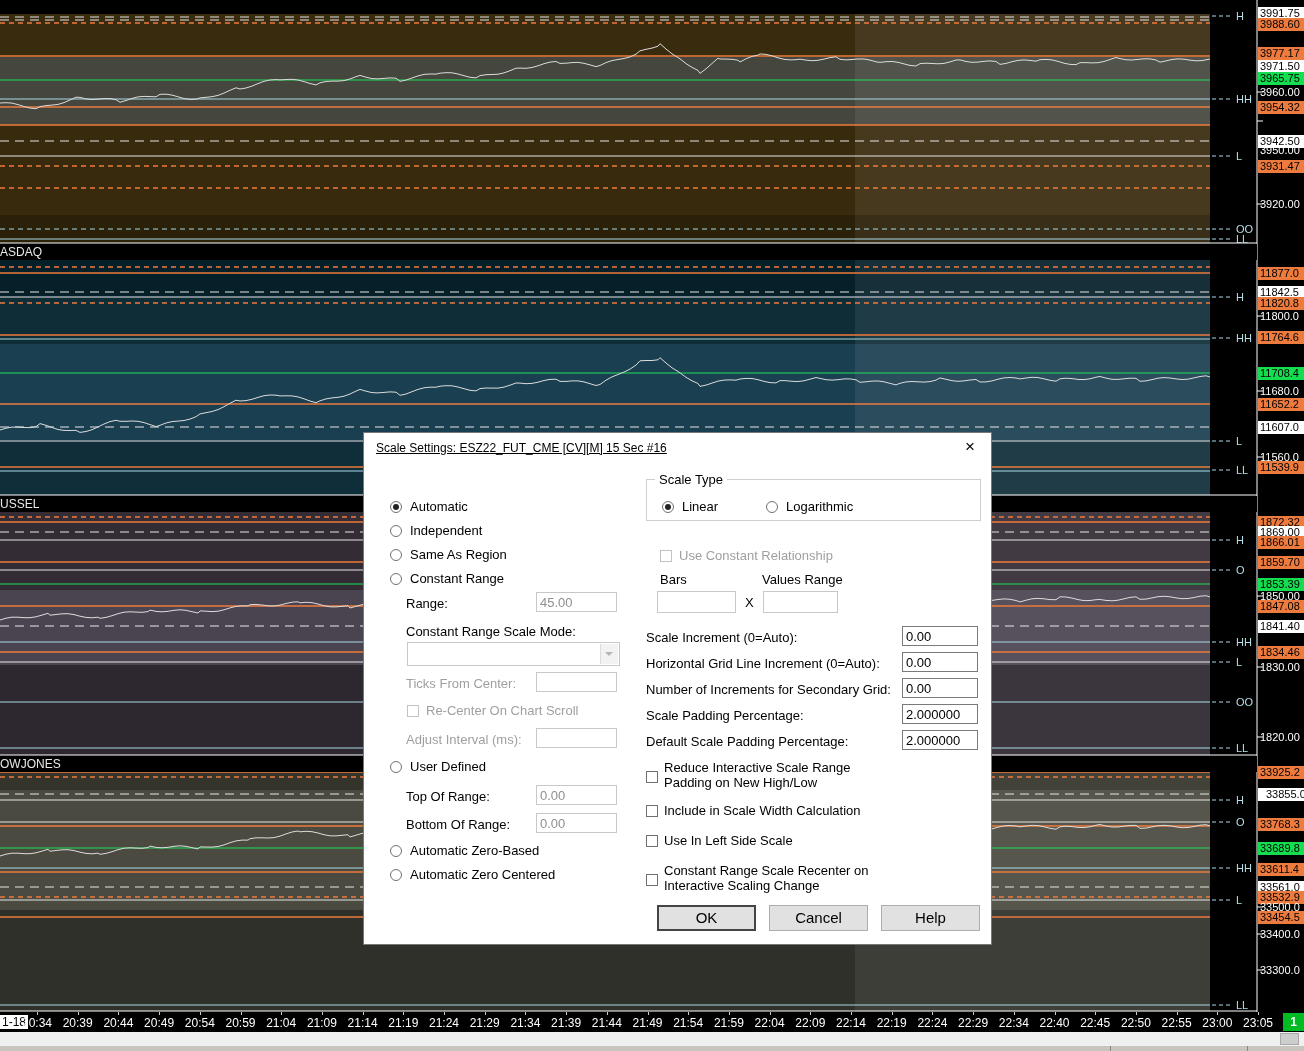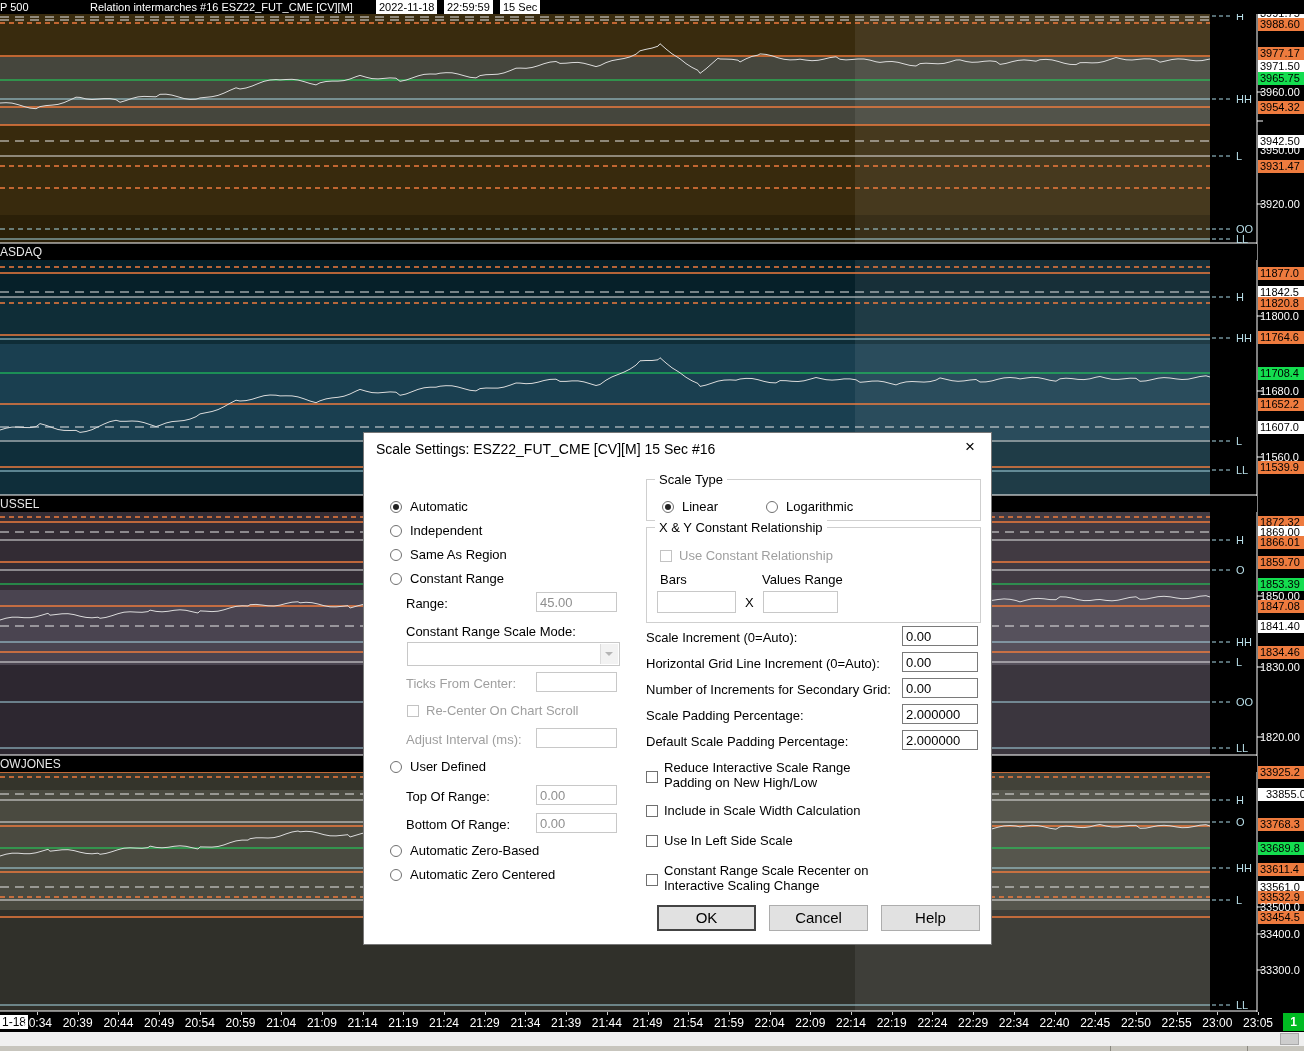--- a/index.html
+++ b/index.html
@@ -27,21 +27,21 @@
   .datebox{position:absolute;left:0;top:3px;background:#fff;color:#000;font-size:12px;padding:0 2px;}
   .badge{position:absolute;right:0;top:1px;width:21px;height:18px;background:#00bb22;color:#fff;
          font-size:12px;font-weight:bold;text-align:center;line-height:18px;}
   .scrollbar{position:absolute;left:0;top:1032px;width:1304px;height:14px;background:#f0f0f0;z-index:2;}
   .scroll-thumb{position:absolute;left:1280px;top:1px;width:19px;height:12px;background:#cdcdcd;border:1px solid #a9a9a9;box-sizing:border-box;}
   .bottom-strip{position:absolute;left:0;top:1046px;width:1304px;height:5px;background:#c7c5bd;z-index:2;}
   .bottom-strip .vsep{position:absolute;top:0;width:1px;height:5px;background:#8a887f;}
   
   .dialog{position:absolute;left:363px;top:432px;width:629px;height:513px;background:#ffffff;
           border:1px solid #777;box-sizing:border-box;z-index:10;font-size:13px;color:#000;}
-  .dlg-title{position:absolute;left:12px;top:8px;font-size:14px;}
+  .dlg-title{position:absolute;left:12px;top:8px;font-size:12px;text-decoration:underline;}
   .dlg-close{position:absolute;right:10px;top:3px;width:22px;height:22px;text-align:center;
              line-height:22px;font-size:17px;color:#000;cursor:default;}
   .group{position:absolute;border:1px solid #cfcfcf;}
   .group .legend{position:absolute;top:-8px;left:8px;background:#fff;padding:0 4px;font-size:13px;}
   .rb{position:absolute;width:12px;height:12px;border:1px solid #707070;border-radius:50%;background:#fff;box-sizing:border-box;}
   .rb.checked::after{content:'';position:absolute;left:2px;top:2px;width:6px;height:6px;border-radius:50%;background:#222;}
   .cb{position:absolute;width:12px;height:12px;border:1px solid #707070;background:#fff;box-sizing:border-box;}
   .cb.disabled{border-color:#c3c3c3;}
   .dlbl{position:absolute;white-space:nowrap;}
   .dlbl.disabled{color:#9f9f9f;}
@@ -54,27 +54,20 @@
   .btn{position:absolute;width:99px;height:26px;background:#e1e1e1;border:1px solid #adadad;
        text-align:center;line-height:24px;font-size:15px;box-sizing:border-box;}
   .btn.default{border:2px solid #444;line-height:22px;}
   .wrap2{white-space:normal;line-height:15px;}
 </style>
 </head>
 <body>
 
 <div class="screen">
 
-  <div class="titlebar">
-    <span class="regionlabel">P 500</span>
-    <span class="charttitle">Relation intermarches #16 ESZ22_FUT_CME [CV][M]</span>
-    <span class="tbox" style="left:376px">2022-11-18</span>
-    <span class="tbox" style="left:444px">22:59:59</span>
-    <span class="tbox" style="left:500px">15 Sec</span>
-  </div>
 
   <svg id="chart-canvas" width="1304" height="1032">
       <rect x="0" y="14" width="1210" height="43" fill="#392b0e"></rect>
       <rect x="0" y="57" width="1210" height="68" fill="#45463d"></rect>
       <rect x="0" y="125" width="1210" height="90" fill="#382a0d"></rect>
       <rect x="0" y="215" width="1210" height="28" fill="#2b2008"></rect>
       <rect x="0" y="260" width="1210" height="37" fill="#062029"></rect>
       <rect x="0" y="297" width="1210" height="47" fill="#0f2d37"></rect>
       <rect x="0" y="344" width="1210" height="96" fill="#1a3f50"></rect>
       <rect x="0" y="440" width="1210" height="55" fill="#0f2e3a"></rect>
@@ -371,23 +364,20 @@
     <span class="dlbl" style="left:46px;top:434px">Automatic Zero Centered</span>
 
     <div class="group" style="left:282px;top:46px;width:333px;height:40px">
       <span class="legend">Scale Type</span>
     </div>
     <span class="rb checked" style="left:298px;top:68px"></span>
     <span class="dlbl" style="left:318px;top:66px">Linear</span>
     <span class="rb" style="left:402px;top:68px"></span>
     <span class="dlbl" style="left:422px;top:66px">Logarithmic</span>
 
-    <div class="group" style="left:282px;top:94px;width:333px;height:94px">
-      <span class="legend">X &amp; Y Constant Relationship</span>
-    </div>
     <span class="cb disabled" style="left:296px;top:117px"></span>
     <span class="dlbl disabled" style="left:315px;top:115px">Use Constant Relationship</span>
     <span class="dlbl" style="left:296px;top:139px">Bars</span>
     <span class="dlbl" style="left:398px;top:139px">Values Range</span>
     <input class="dfield" style="left: 293px; top: 158px; width: 79px; height: 22px;" disabled="">
     <span class="dlbl" style="left:381px;top:162px">X</span>
     <input class="dfield" style="left: 399px; top: 158px; width: 75px; height: 22px;" disabled="">
 
     <span class="dlbl" style="left:282px;top:197px">Scale Increment (0=Auto):</span>
     <input class="dfield" style="left: 538px; top: 193px; width: 76px; height: 20px;" value="0.00">

